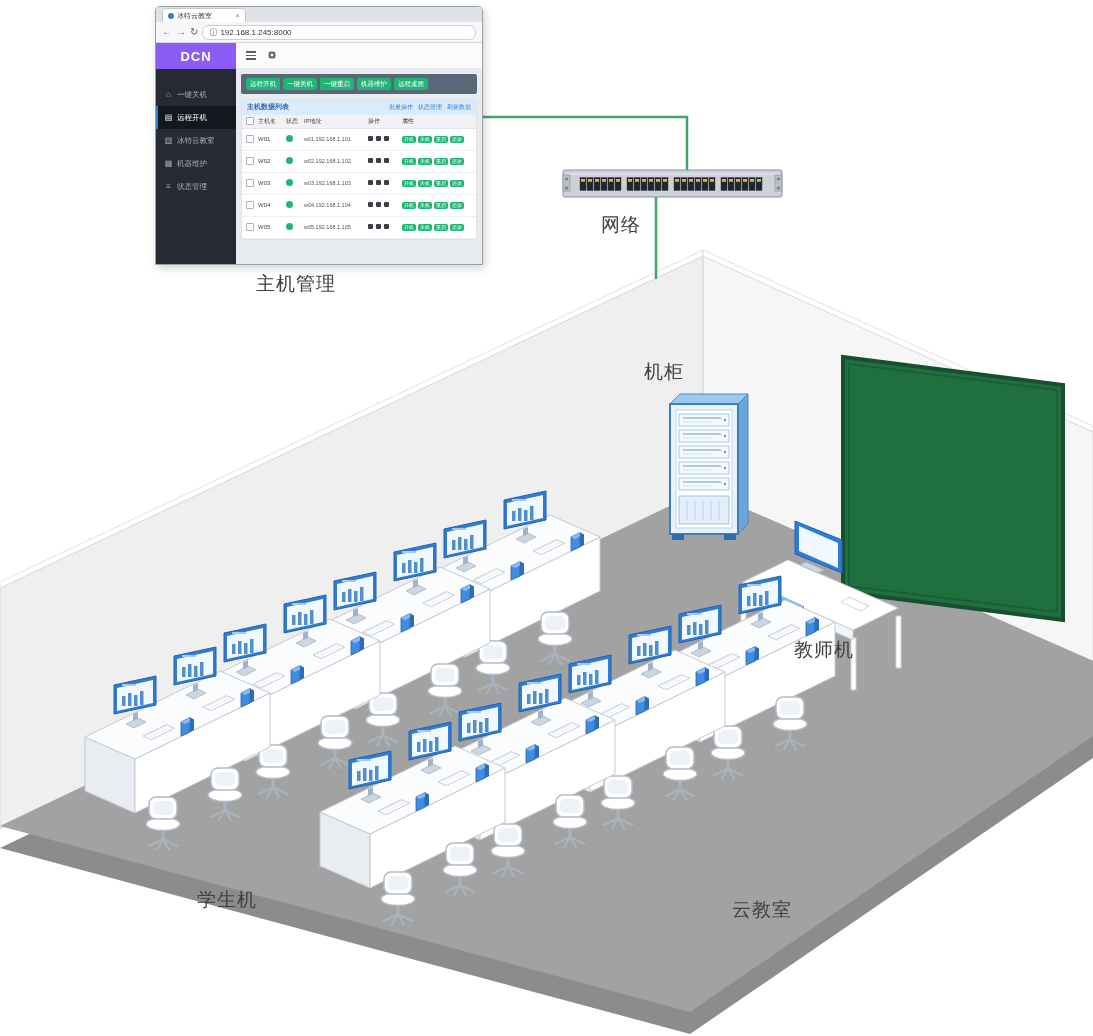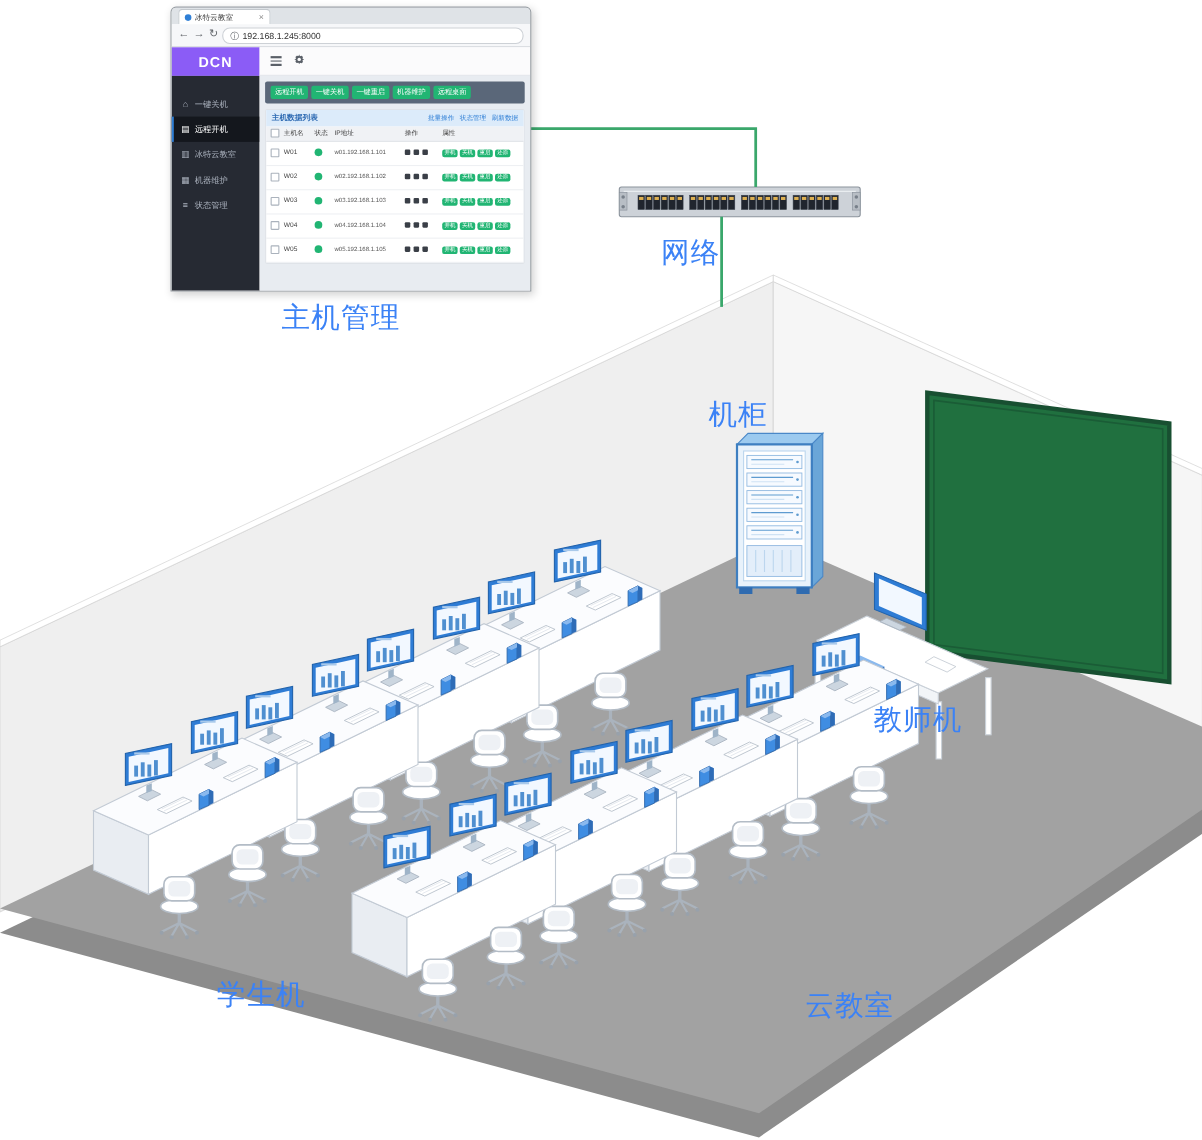--- a/index.html
+++ b/index.html
@@ -1,21 +1,21 @@
 <!DOCTYPE html>
 <html><head>
 <meta charset="utf-8">
 <style>
   html,body{margin:0;padding:0;background:#ffffff;}
   body{font-family:"Liberation Sans","DejaVu Sans",sans-serif;}
   .stage{position:relative;width:1093px;height:1036px;overflow:hidden;background:#fff;}
   .scene-svg{position:absolute;left:0;top:0;}
 
   
-  .scene-label{position:absolute;font-size:26px;color:#3b82f6;letter-spacing:1px;white-space:nowrap;}
+  .scene-label{position:absolute;font-size:19px;color:#404040;letter-spacing:1px;white-space:nowrap;}
 
   
   .browser{position:absolute;left:155px;top:6px;width:326px;height:257px;background:#fff;
            border:1px solid #9aa0a6;border-radius:5px 5px 0 0;box-shadow:2px 3px 8px rgba(0,0,0,.18);
            overflow:hidden;font-family:"Liberation Sans",sans-serif;}
   .tabbar{height:15px;background:#dfe3e7;display:flex;align-items:flex-end;padding-left:6px;}
   .tab{height:13px;background:#fff;border:1px solid #c3c8cd;border-bottom:none;border-radius:4px 4px 0 0;
        display:flex;align-items:center;gap:3px;padding:0 5px;min-width:72px;}
   .favicon{width:6px;height:6px;border-radius:50%;background:#2f7fd6;display:inline-block;}
   .tab-title{font-size:7px;color:#333;white-space:nowrap;overflow:hidden;max-width:58px;}

